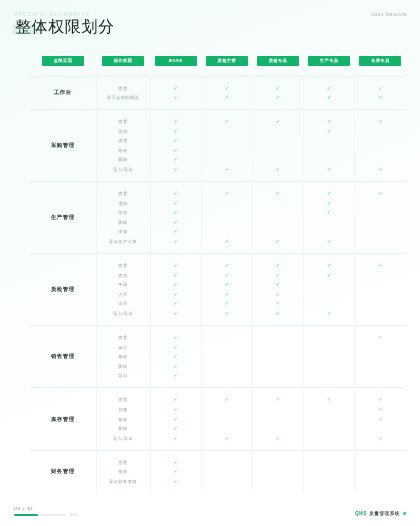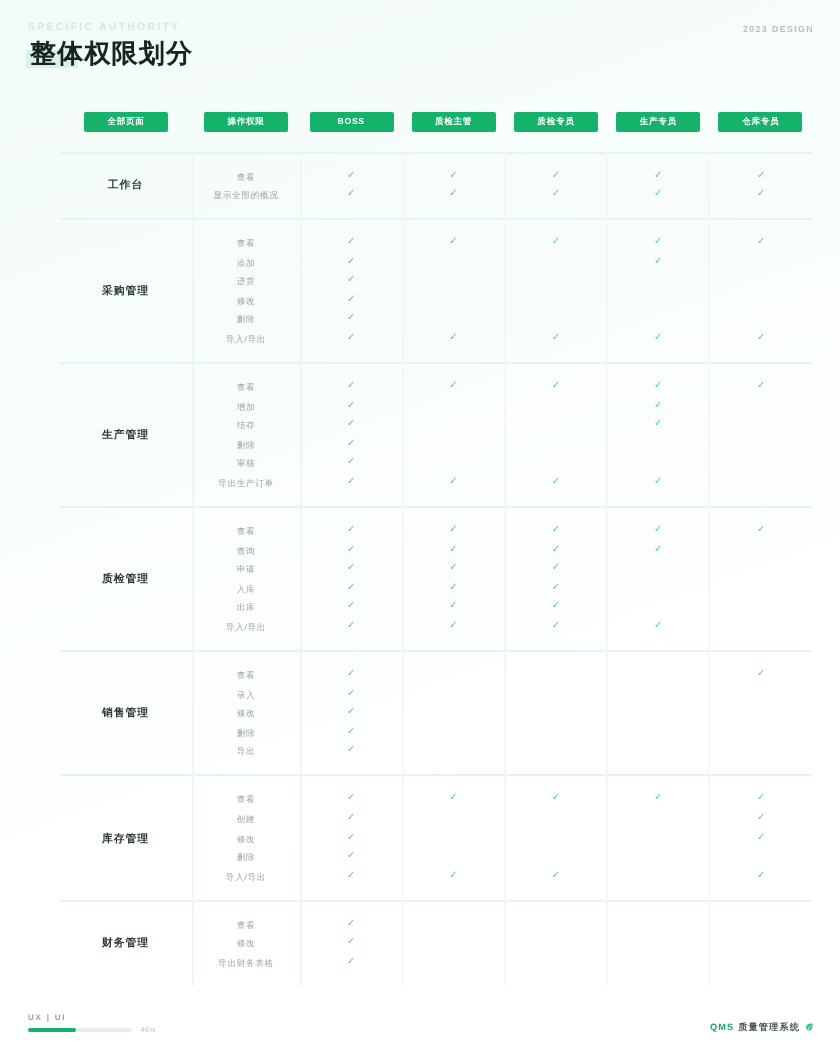--- a/index.html
+++ b/index.html
@@ -11,21 +11,21 @@
   }
   .page { position:absolute; inset:0; }
 
   
   .hdr { position:absolute; left:14px; top:10px; }
   .hdr .eyebrow {
     font-size:5.2px; letter-spacing:1.15px; font-weight:700;
     color:#cfe9e0; line-height:8px; white-space:nowrap;
   }
   .hdr .title {
-    font-size:13px; font-weight:700; color:#16231f; line-height:15px;
+    font-size:16px; font-weight:400; color:#16231f; line-height:15px;
     letter-spacing:.6px; position:relative; display:inline-block; padding:0 1px;
   }
   .hdr .title::before{
     content:""; position:absolute; left:-1px; top:6px; width:26px; height:9px;
     background:#d8f2e6; z-index:-1;
   }
   .date-tag {
     position:absolute; right:13px; top:12px;
     font-size:4.4px; letter-spacing:.7px; font-weight:700; color:#b9bfbd;
   }

